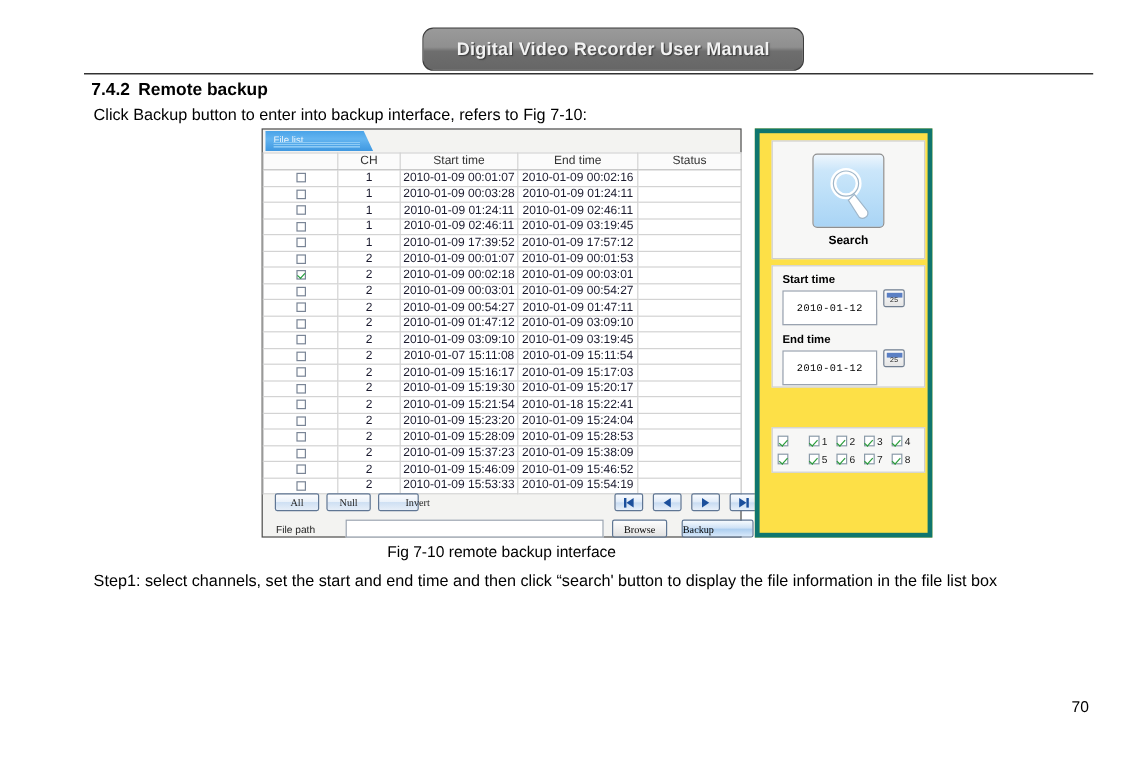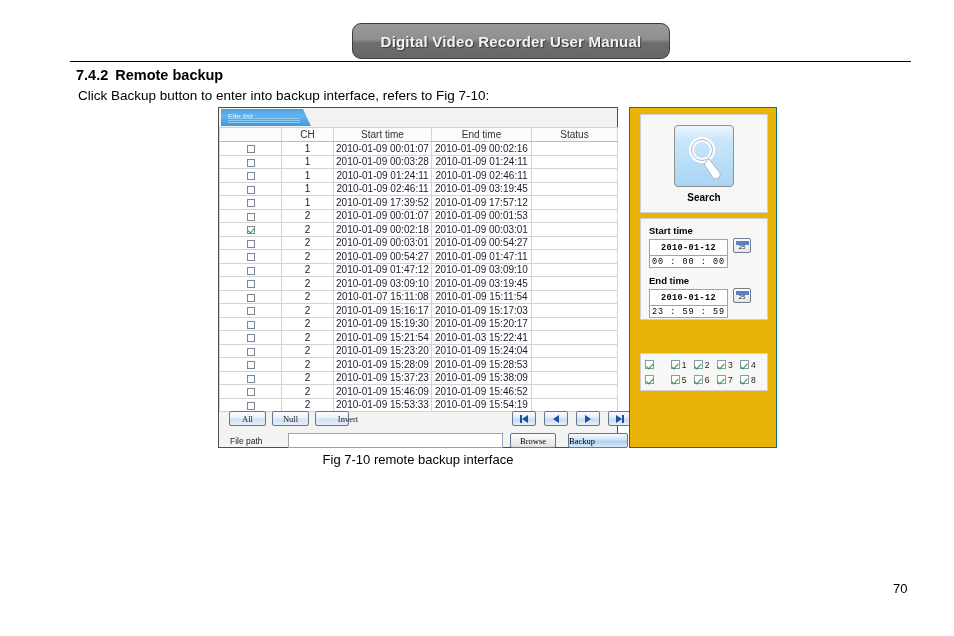--- a/index.html
+++ b/index.html
@@ -183,22 +183,22 @@
     border:1px solid #5f7694; border-radius:2px;
     background:linear-gradient(to bottom,#f6fafe 0%,#cfe2f6 45%,#aecff0 55%,#d9e9fa 100%);
     font-size:8.5px; font-family:"Liberation Serif", serif;
     display:flex; align-items:center; justify-content:flex-start;
   }
 
   
   .right-panel {
     position:absolute; left:411px; top:0;
     width:148px; height:341px;
-    background:#eab308;
-    border:1px solid #0f766e;
+    background:#fde047;
+    border:4px solid #0f766e;
   }
   .search-box {
     position:absolute; left:10px; top:6px;
     width:128px; height:99px;
     border:1px solid #cfcfcf;
     background:#f7f7f6;
     display:flex; flex-direction:column;
     align-items:center; justify-content:center;
   }
   .search-tile {
@@ -217,26 +217,25 @@
     position:absolute; left:10px; top:110px;
     width:128px; height:102px;
     border:1px solid #cfcfcf;
     background:#f7f7f6;
     padding:6px 8px;
   }
   .time-title { font-size:9.5px; font-weight:bold; margin-bottom:3px; }
   .dt-row { position:relative; height:14px; margin-bottom:2px; }
   .dt-date {
     position:absolute; left:0; top:0;
-    width:79px; height:17px;
+    width:79px; height:29px;
     border:1px solid #9aa3b0; background:#fff;
     font-size:8.5px; font-family:"Liberation Mono", monospace;
     display:flex; align-items:center; justify-content:center;
     letter-spacing:.4px;
-    font-weight:bold;
   }
   .cal-btn {
     position:absolute; left:84px; top:-1px;
     width:18px; height:15px;
     border:1px solid #6f7d90; border-radius:2px;
     background:linear-gradient(to bottom,#fafafa 0%,#e6e6e6 100%);
     overflow:hidden;
   }
   .cal-btn::before {
     content:""; position:absolute; left:2px; top:2px;
@@ -435,21 +434,21 @@
             <td><span class="cb"></span></td>
             <td>2</td>
             <td>2010-01-09 15:19:30</td>
             <td>2010-01-09 15:20:17</td>
             <td></td>
           </tr>
           <tr>
             <td><span class="cb"></span></td>
             <td>2</td>
             <td>2010-01-09 15:21:54</td>
-            <td>2010-01-03 15:22:41</td>
+            <td>2010-01-18 15:22:41</td>
             <td></td>
           </tr>
           <tr>
             <td><span class="cb"></span></td>
             <td>2</td>
             <td>2010-01-09 15:23:20</td>
             <td>2010-01-09 15:24:04</td>
             <td></td>
           </tr>
           <tr>
@@ -602,15 +601,16 @@
             <span>8</span>
           </div>
         </div>
     </div>
   </div>
 
   <div class="caption">Fig 7-10 remote backup interface</div>
 </div>
 
 <div class="steps">
+  <p>Step1: select channels, set the start and end time and then click “search' button to display the file information in the file list box</p>
 </div>
 
 <div class="page-num">70</div>
 
 </body></html>

